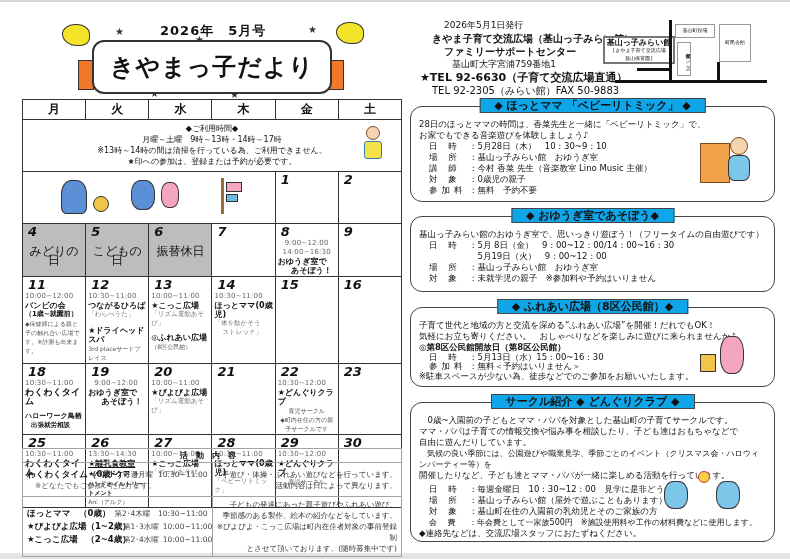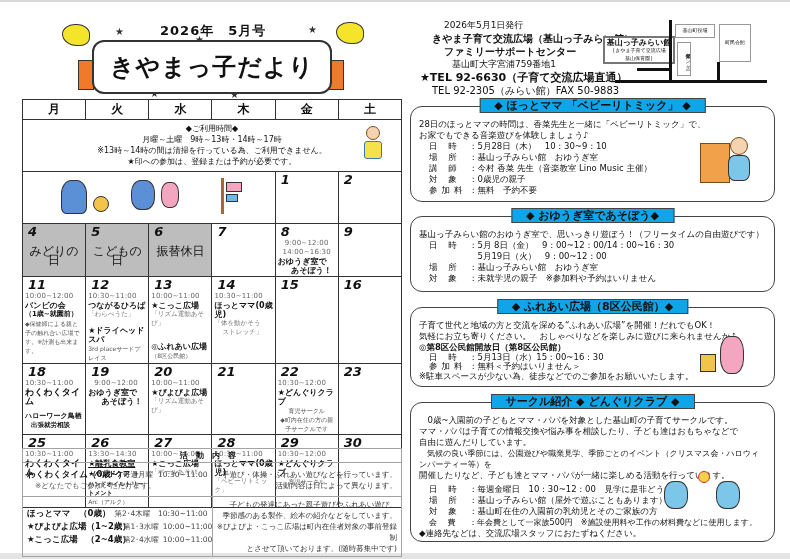--- a/index.html
+++ b/index.html
@@ -154,21 +154,21 @@
         <div class="ev">つながるひろば</div>
         <div class="sub">「わらべうた」</div>
         <div class="ev" style="margin-top:7px;">★ドライヘッドスパ</div>
         <div class="tiny">3rd placeサードプレイス</div>
       </td>
       <td class="cell">
         <div class="day">13</div>
         <div class="time">10:00~11:00</div>
         <div class="ev">★こっこ広場</div>
         <div class="sub">「リズム運動あそび」</div>
-        <div class="ev" style="margin-top:14px;">◎ふれあい広場</div>
+        <div class="ev" style="margin-top:5px;">◎ふれあい広場</div>
         <div class="tiny">（8区公民館）</div>
       </td>
       <td class="cell">
         <div class="day">14</div>
         <div class="time">10:30~11:00</div>
         <div class="ev">ほっとママ(0歳児)</div>
         <div class="sub">「体を動かそう</div>
         <div class="sub" style="padding-left:8px;">ストレッチ」</div>
       </td>
       <td class="cell">

